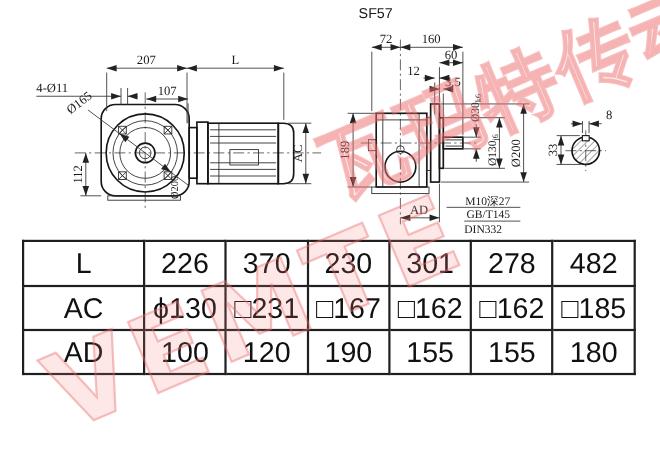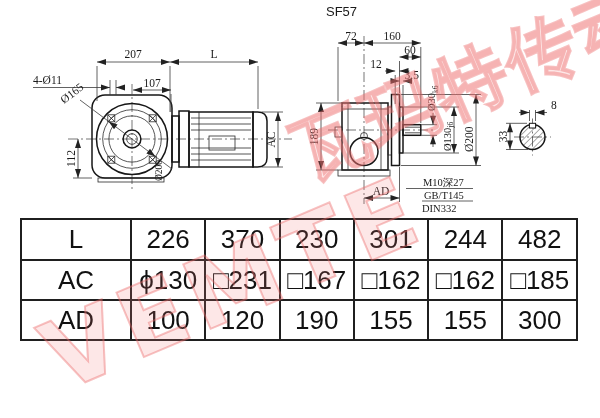--- a/index.html
+++ b/index.html
@@ -233,40 +233,40 @@
           <col style="width:74.3px;">
           <col style="width:74.5px;">
     </colgroup>
     <tbody>
       <tr class="r1">
         <td class="rowlabel">L</td>
         <td>226</td>
         <td>370</td>
         <td>230</td>
         <td>301</td>
-        <td>244</td>
+        <td>278</td>
         <td>482</td>
       </tr>
       <tr class="r2">
         <td class="rowlabel">AC</td>
         <td>ϕ130</td>
         <td>□231</td>
         <td>□167</td>
         <td>□162</td>
         <td>□162</td>
         <td>□185</td>
       </tr>
       <tr class="r3">
         <td class="rowlabel">AD</td>
         <td>100</td>
         <td>120</td>
         <td>190</td>
         <td>155</td>
         <td>155</td>
-        <td>300</td>
+        <td>180</td>
       </tr>
     </tbody>
   </table>
 </div>
 
 <div class="wm" id="wm1">VEMTE</div>
 <div class="wm" id="wm2">瓦玛特传动</div>
 
 </div>
 

